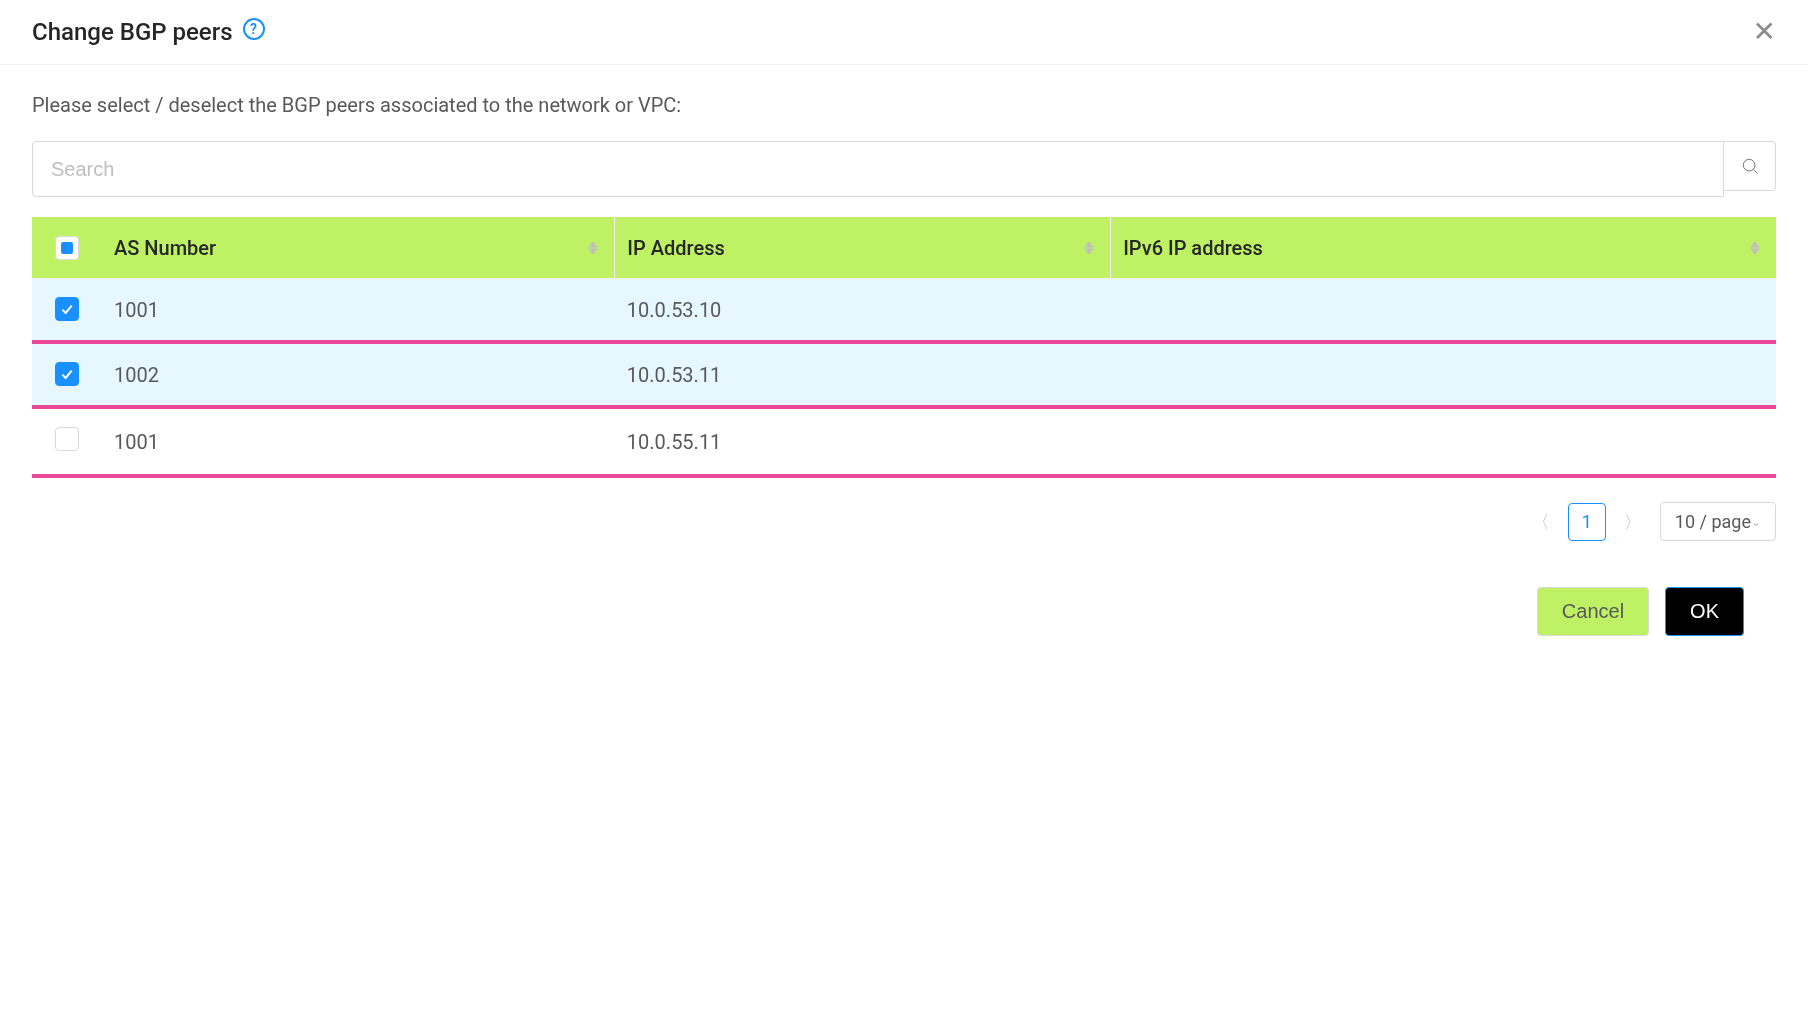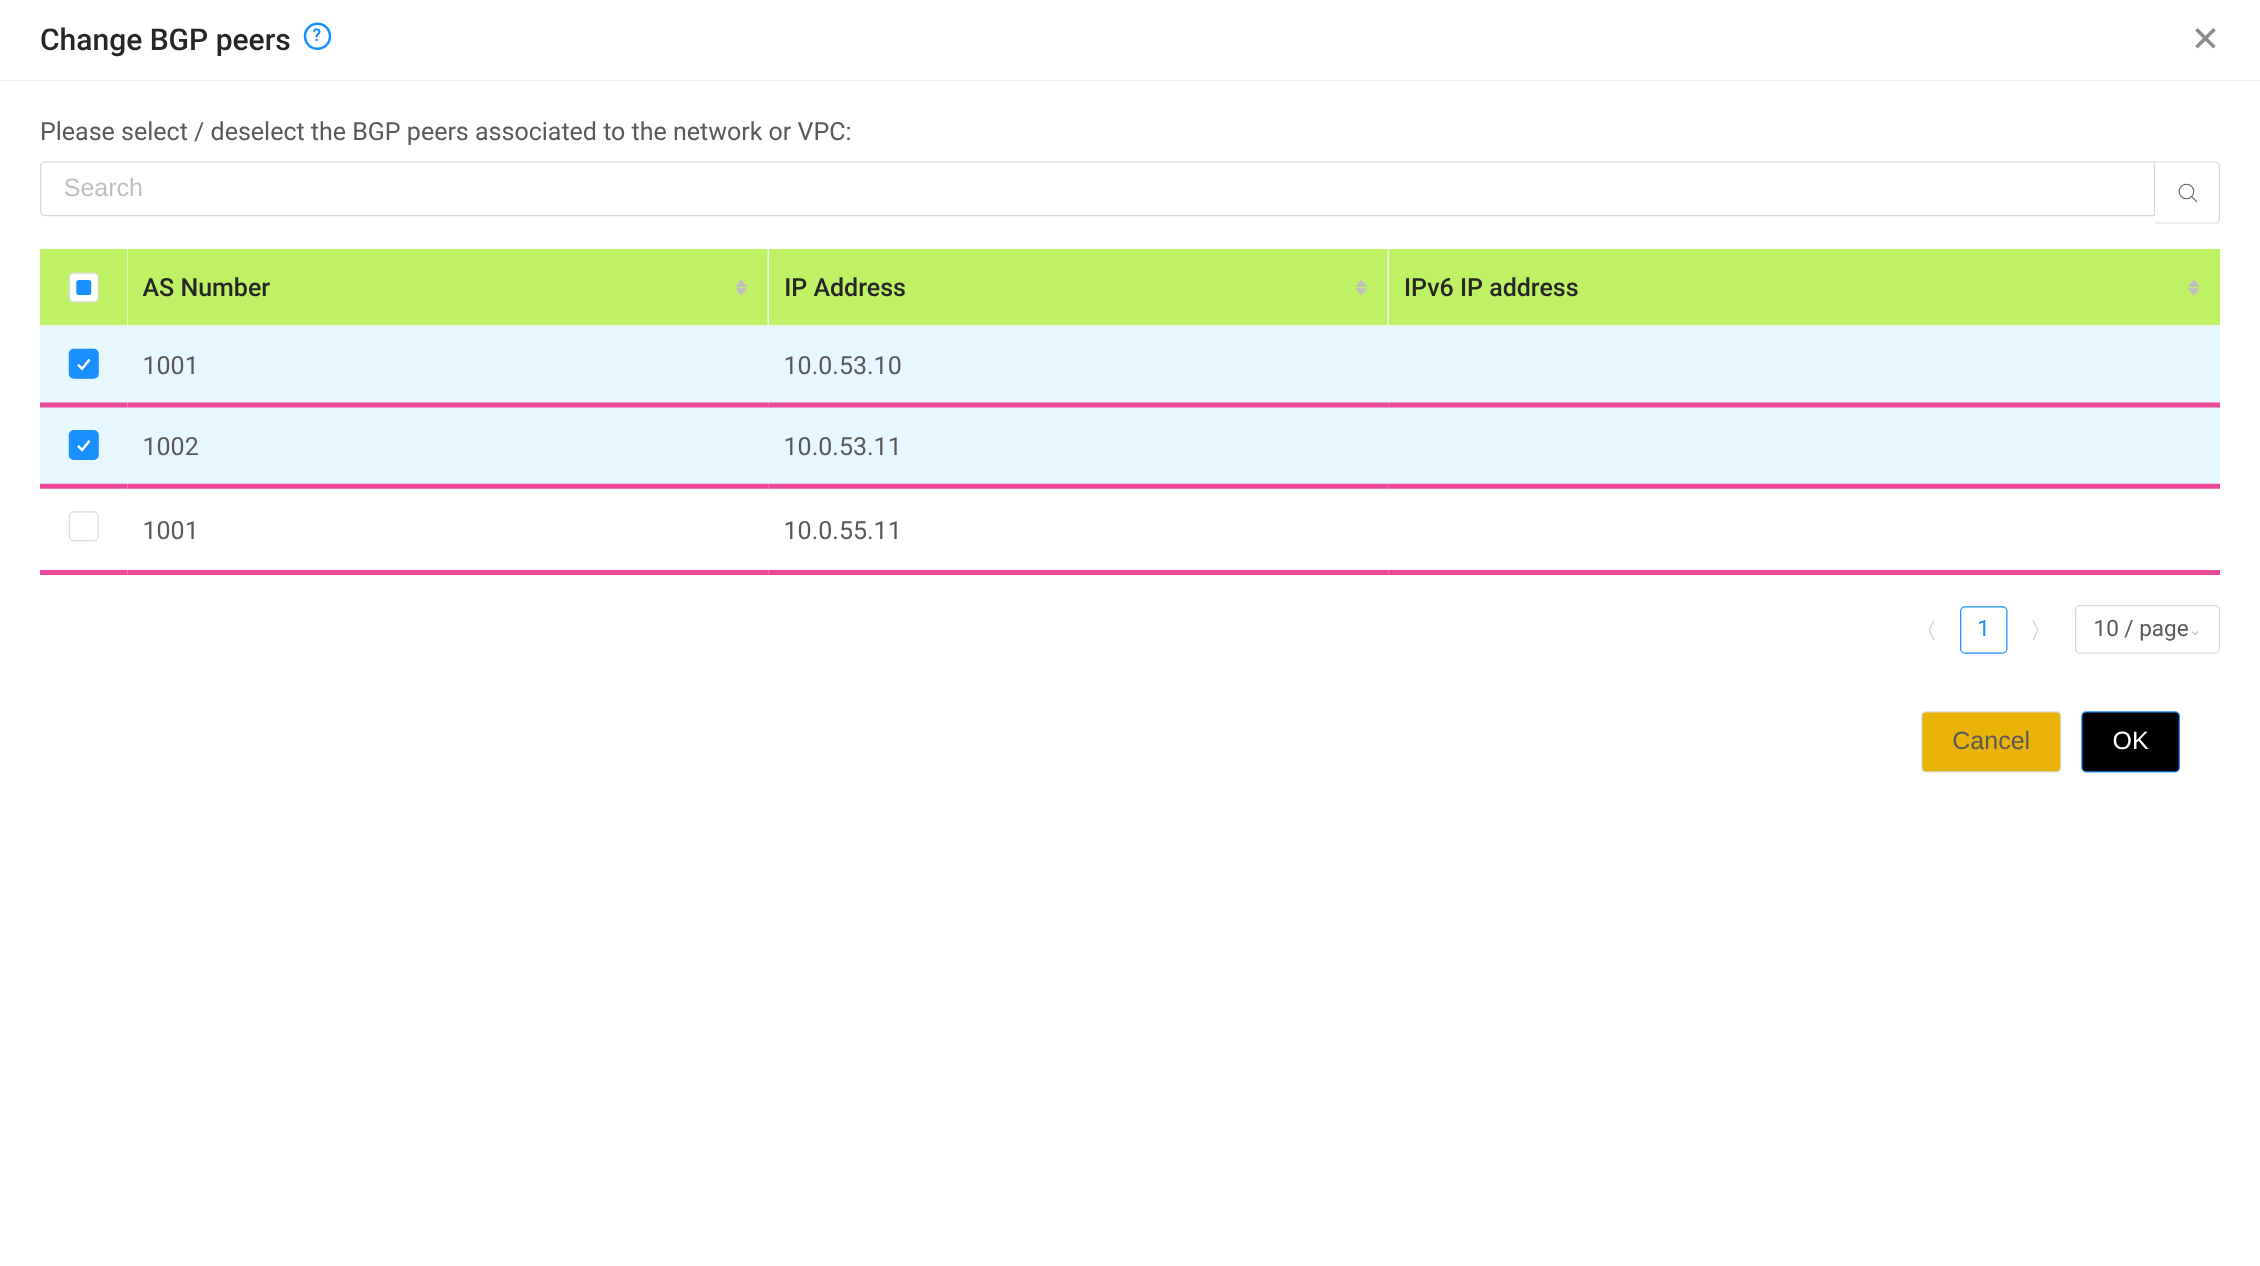--- a/index.html
+++ b/index.html
@@ -48,29 +48,29 @@
       cursor: pointer;
       line-height: 1;
       font-weight: 300;
     }
     .modal-body {
       padding: 28px 32px;
     }
     .instruction {
       font-size: 20px;
       color: #595959;
-      margin-bottom: 12px;
+      margin-bottom: 24px;
     }
     .search-row {
       display: flex;
       margin-bottom: 20px;
     }
     .search-input {
       flex: 1;
-      height: 44px;
+      height: 56px;
       border: 1px solid #d9d9d9;
       border-radius: 4px 0 0 4px;
       padding: 0 18px;
       font-size: 20px;
       color: #595959;
       outline: none;
     }
     .search-input::placeholder {
       color: #bfbfbf;
     }
@@ -226,21 +226,21 @@
       gap: 16px;
       padding: 16px 32px 32px;
       margin-top: 30px;
     }
     .btn {
       padding: 12px 24px;
       font-size: 20px;
       border-radius: 4px;
       cursor: pointer;
       border: 1px solid #d9d9d9;
-      background: #eab308;
+      background: #bef264;
       color: #595959;
     }
     .btn.primary {
       background: #000000;
       border-color: #1890ff;
       color: #fff;
     }
   </style>
 </head>
 <body>

